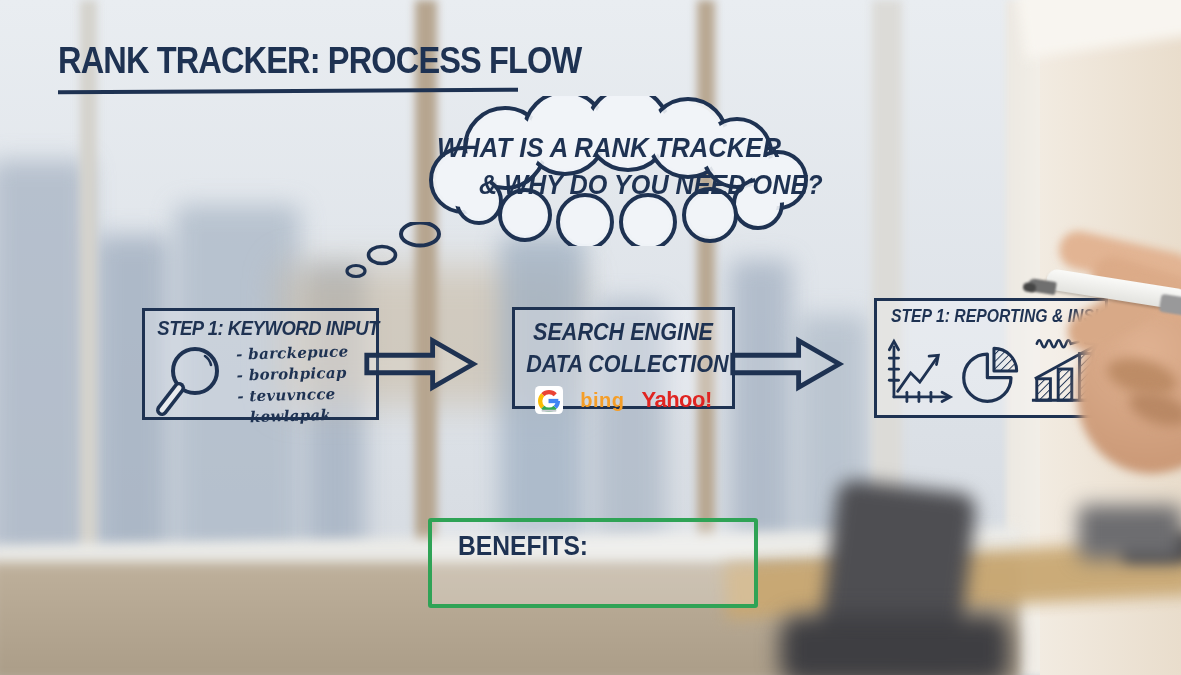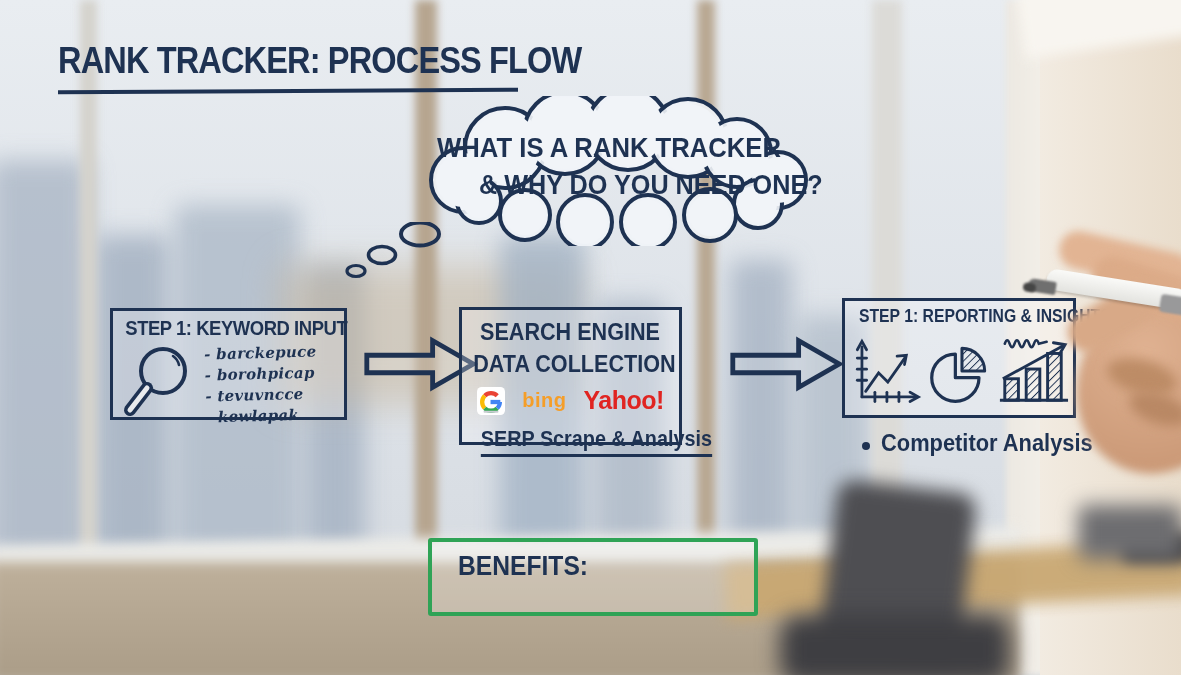--- a/index.html
+++ b/index.html
@@ -12,22 +12,22 @@
   .bglayer{position:absolute;inset:0;z-index:0;}
   .bld{position:absolute;border-radius:6px;opacity:.75;filter:blur(12px);}
   .mullion{position:absolute;top:0;filter:blur(4px);}
   .soft{filter:blur(6px);}
 
   
   .ink-layer{position:absolute;inset:0;z-index:2;color:var(--ink);}
   .ink{color:var(--ink);font-weight:bold;}
   .cond{display:inline-block;transform:scaleX(.9);transform-origin:center;}
   .condL{display:inline-block;transform:scaleX(.88);transform-origin:left center;}
-  .panel{position:absolute;border:3px solid var(--ink);background:rgba(252,253,255,.28);box-sizing:border-box;}
-  .ctr{text-align:center;}
+  .panel{position:absolute;border:3px solid var(--ink);background:rgba(252,253,255,.28);box-sizing:border-box;margin-left:32px;}
+  .ctr{text-align:center;font-style:italic;}
   svg{display:block;}
   .hand-part{position:absolute;border-radius:50%;}
   .bullet-dot{width:8px;height:8px;border-radius:50%;background:var(--ink);flex:0 0 auto;margin-top:12px;}
   .brow{display:flex;gap:11px;align-items:flex-start;margin-bottom:9px;}
   .hw{font-family:"DejaVu Serif",serif;font-style:italic;font-weight:600;font-size:15px;line-height:21px;letter-spacing:.3px;}
 </style>
 </head>
 <body>
 
 <svg width="0" height="0" style="position:absolute" aria-hidden="true">
@@ -133,47 +133,44 @@
         <div><span>-</span> <span>borohpicap</span></div>
         <div><span>-</span> <span>tevuvncce</span></div>
         <div><span>-</span> <span>kewlapak</span></div>
       </div>
     </div>
 
     <svg class="abs" style="left:362px;top:334px;" width="118" height="60" viewBox="0 0 120 62">
       <path d="M4 22 L72 22 L72 7 L114 31 L72 55 L72 40 L4 40 Z" fill="rgba(255,255,255,.15)" stroke="#1e3252" stroke-width="5" stroke-linejoin="miter"></path>
     </svg>
 
-    <div class="panel" style="left:459px;top:307px;width:223px;height:138px;">
+    <div class="panel" style="left:480px;top:307px;width:223px;height:102px;">
       <div class="ink ctr" style="margin-top:7px;line-height:29px;">
         <span class="cond" style="font-size:24px;white-space:nowrap;">SEARCH ENGINE</span><br>
         <span class="cond" style="font-size:24px;white-space:nowrap;">DATA COLLECTION</span>
       </div>
       <div class="abs" style="left:0;top:76px;width:100%;display:flex;justify-content:center;align-items:center;gap:17px;">
         <span class="abs" style="position:relative;display:inline-block;">
           <svg width="28" height="28" viewBox="0 0 30 30">
             <rect x="0" y="0" width="30" height="30" rx="5" fill="#ffffff"></rect>
             <g fill="none" stroke-width="4.6">
               <path d="M8.3 9.3 A9.5 9.5 0 0 1 21.7 9.3" stroke="#EA4335"></path>
               <path d="M8.3 22.7 A9.5 9.5 0 0 1 8.3 9.3" stroke="#FBBC05"></path>
               <path d="M21.7 22.7 A9.5 9.5 0 0 1 8.3 22.7" stroke="#34A853"></path>
               <path d="M24.5 16 A9.5 9.5 0 0 1 21.7 22.7" stroke="#4285F4"></path>
             </g>
             <rect x="14.5" y="13.8" width="10.5" height="4.6" fill="#4285F4"></rect>
             <rect x="7" y="25.5" width="16" height="2" rx="1" fill="#c9ccd2"></rect>
           </svg>
         </span>
         <span style="color:#f59e28;font-weight:bold;font-size:20px;letter-spacing:.5px;">bing</span>
-        <span style="color:#e02421;font-weight:bold;font-size:25px;letter-spacing:-.5px;">Yahoo!</span>
-      </div>
-    </div>
-
-    <div class="abs ctr" style="left:468px;top:426px;width:247px;">
-      <span class="cond ink" style="font-size:22px;white-space:nowrap;border-bottom:3px solid var(--ink);padding-bottom:2px;">SERP Scrape &amp; Analysis</span>
-    </div>
+        <span style="color:#e02421;font-weight:bold;font-size:22px;letter-spacing:-.5px;">Yahoo!</span>
+      </div>
+    </div>
+
 
     <svg class="abs" style="left:728px;top:334px;" width="118" height="60" viewBox="0 0 120 62">
       <path d="M4 22 L72 22 L72 7 L114 31 L72 55 L72 40 L4 40 Z" fill="rgba(255,255,255,.15)" stroke="#1e3252" stroke-width="5" stroke-linejoin="miter"></path>
     </svg>
 
     <div class="panel" style="left:842px;top:298px;width:234px;height:120px;border-width:3.5px;">
       <div class="ink ctr" style="margin-top:5px;">
         <span class="cond" style="font-size:17.5px;white-space:nowrap;">STEP 1: REPORTING &amp; INSIGHTS</span>
       </div>
       <div class="abs" style="left:4px;top:30px;width:226px;display:flex;align-items:flex-end;gap:4px;">
@@ -203,27 +200,23 @@
           <polyline points="58,9 70,11 64,21" fill="none" stroke="#1e3252" stroke-width="3" stroke-linecap="round"></polyline>
           <rect x="8" y="46" width="14" height="22" fill="url(#hatch)" stroke="#1e3252" stroke-width="3"></rect>
           <rect x="30" y="36" width="14" height="32" fill="url(#hatch)" stroke="#1e3252" stroke-width="3"></rect>
           <rect x="52" y="20" width="14" height="48" fill="url(#hatch)" stroke="#1e3252" stroke-width="3"></rect>
           <line x1="3" y1="68" x2="73" y2="68" stroke="#1e3252" stroke-width="3"></line>
         </svg>
       </div>
     </div>
 
     <div class="abs" style="left:862px;top:430px;">
-      <div class="brow">
-        <div class="bullet-dot"></div>
-        <span class="ink condL" style="font-size:23px;transform:scaleX(.95);white-space:nowrap;">Competitor Analysis</span>
-      </div>
-    </div>
-
-    <div class="abs" style="left:428px;top:538px;width:330px;height:78px;border:4px solid var(--green);border-radius:3px;background:rgba(252,252,250,.25);box-sizing:border-box;">
+    </div>
+
+    <div class="abs" style="left:428px;top:518px;width:330px;height:90px;border:4px solid var(--green);border-radius:3px;background:rgba(252,252,250,.25);box-sizing:border-box;">
       <div class="ink" style="margin:8px 0 0 26px;">
         <span class="condL" style="font-size:28px;white-space:nowrap;">BENEFITS:</span>
       </div>
     </div>
   </div>
 
   <div class="abs" style="left:0;top:0;width:1181px;height:675px;z-index:4;pointer-events:none;">
     <div class="hand-part" style="left:1078px;top:295px;width:160px;height:180px;background:radial-gradient(circle at 35% 35%,#e0b292,#c4916e);filter:blur(5px);transform:rotate(22deg);"></div>
     <div class="hand-part" style="left:1058px;top:242px;width:135px;height:38px;border-radius:19px;background:#e2b493;filter:blur(4px);transform:rotate(13deg);"></div>
     <div class="hand-part" style="left:1090px;top:268px;width:120px;height:42px;border-radius:21px;background:#dcab88;filter:blur(4px);transform:rotate(17deg);"></div>

